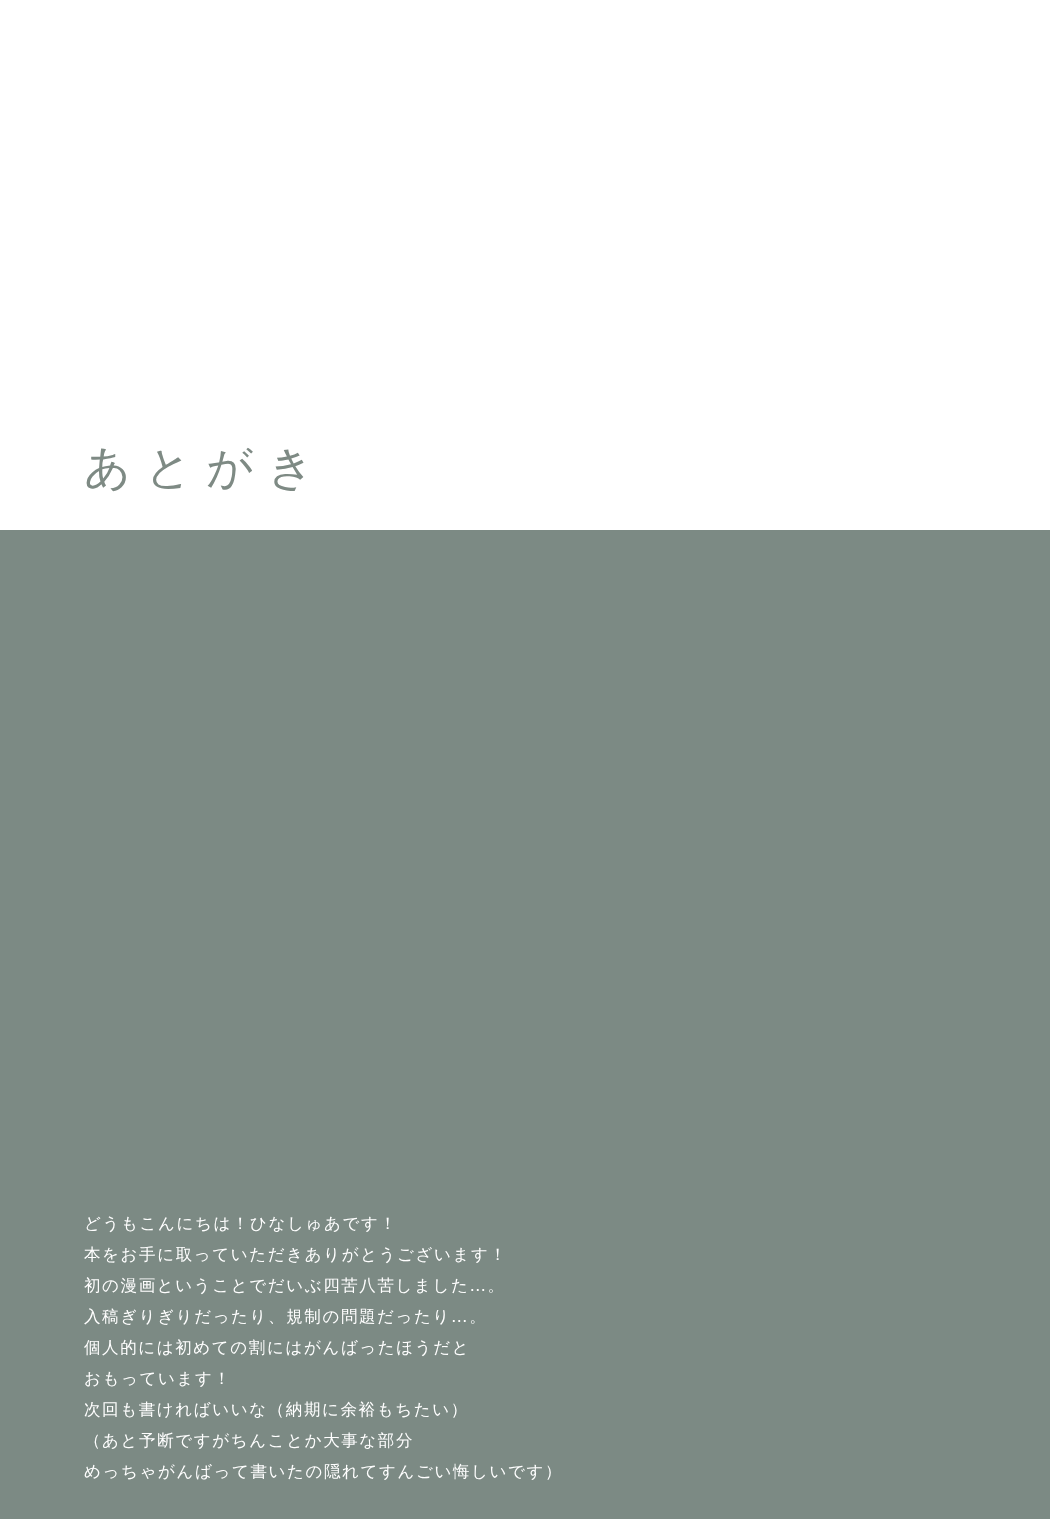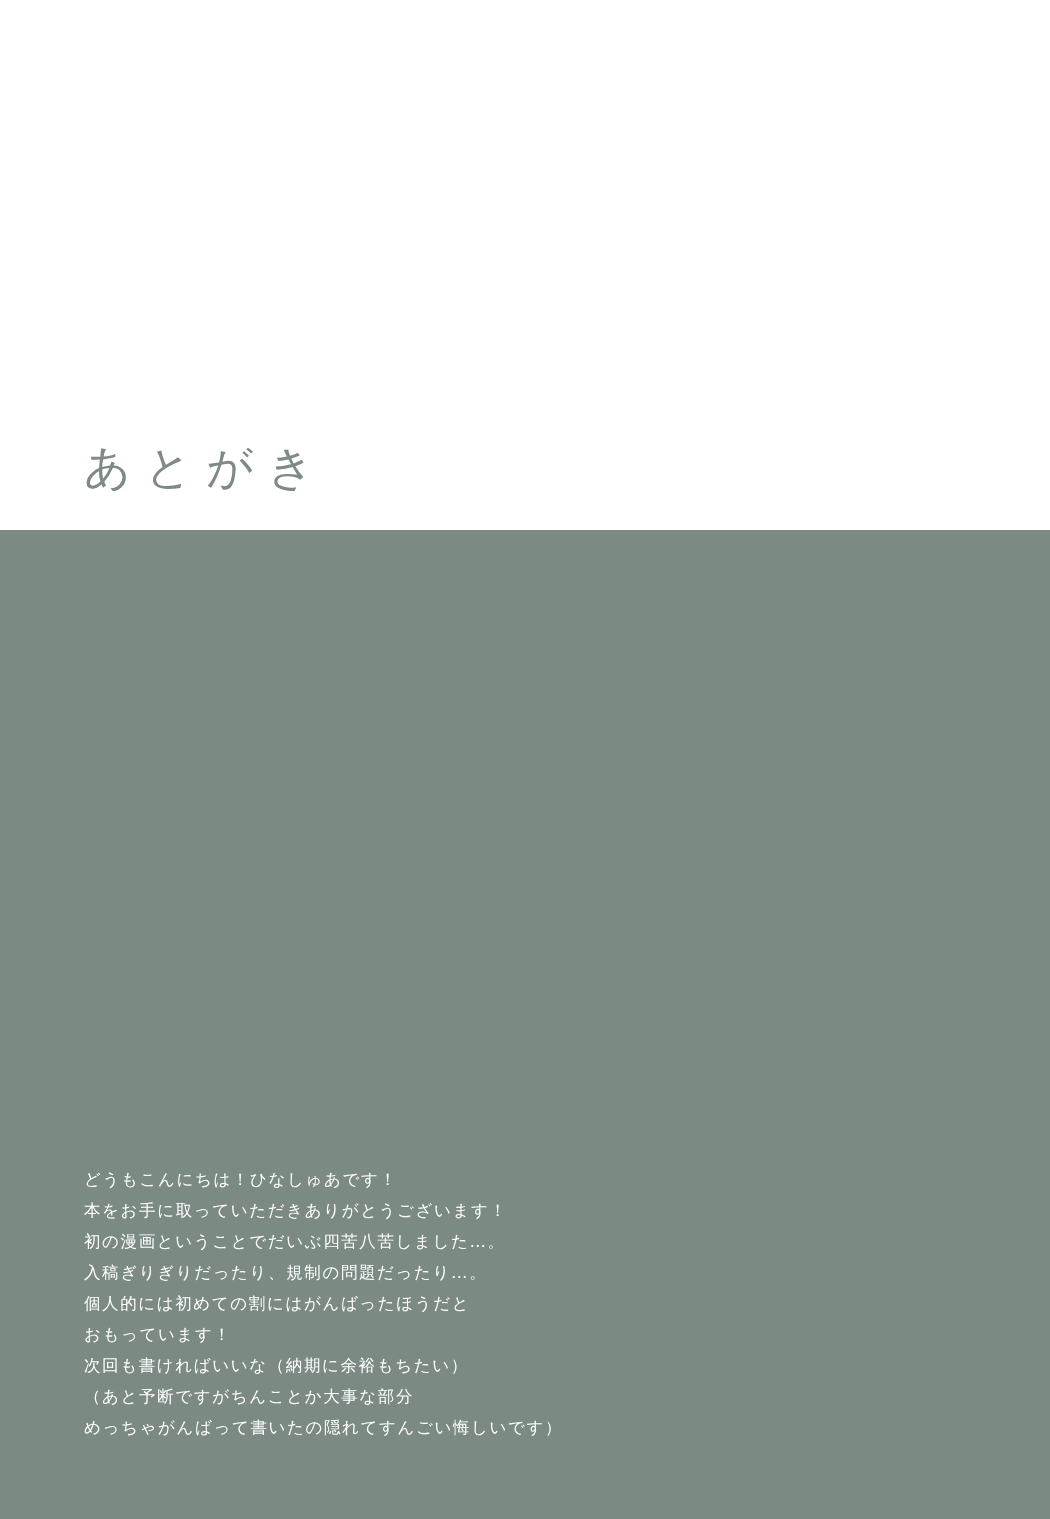--- a/index.html
+++ b/index.html
@@ -57,20 +57,21 @@
     letter-spacing: 1.6px;
     font-family: "DejaVu Sans", sans-serif;
     white-space: pre-wrap;
   }
   .para {
     margin: 0 0 31px 0;
     white-space: pre-wrap;
   }
   .para:last-child {
     margin-bottom: 0;
+    margin-top: 44px;
   }
 </style>
 </head>
 <body>
 
 <div class="page">
 
   <div class="top-white"></div>
 
   <div class="afterword-title">あとがき</div>

